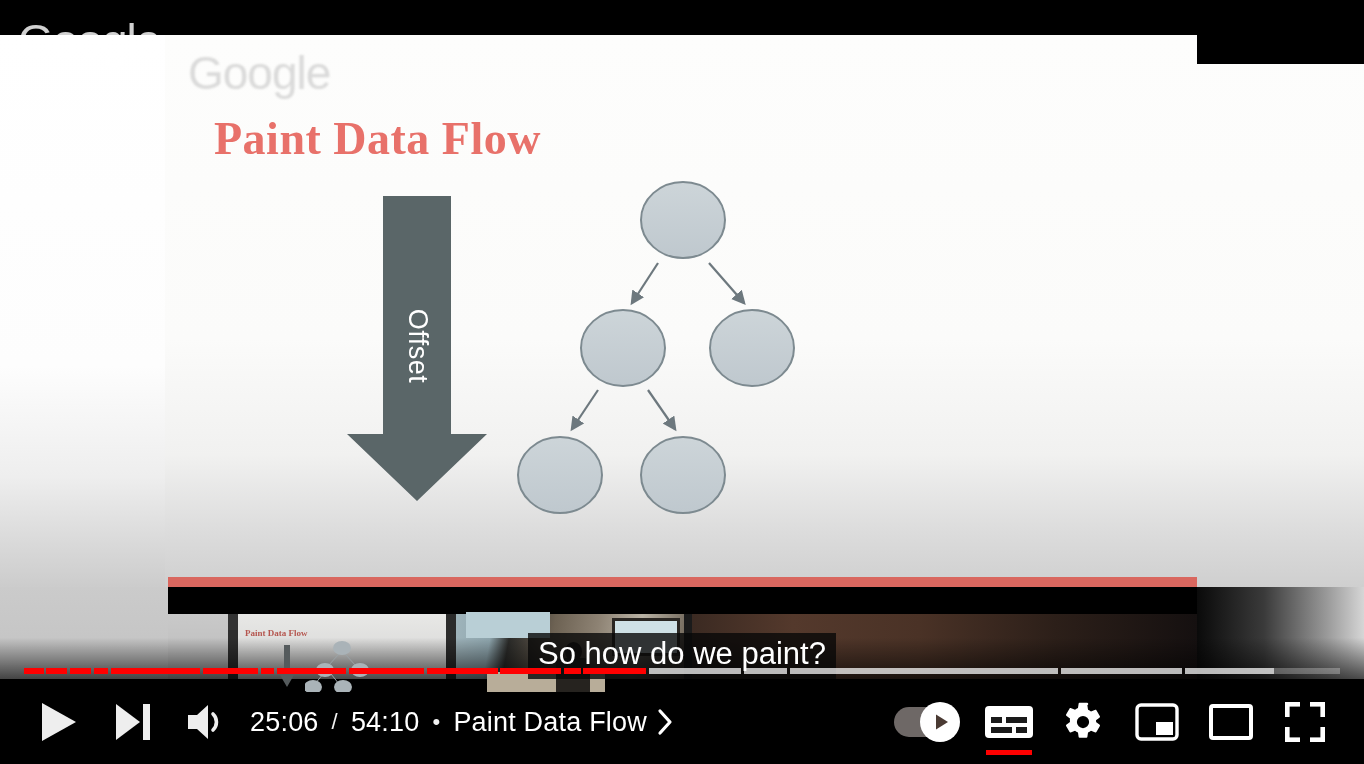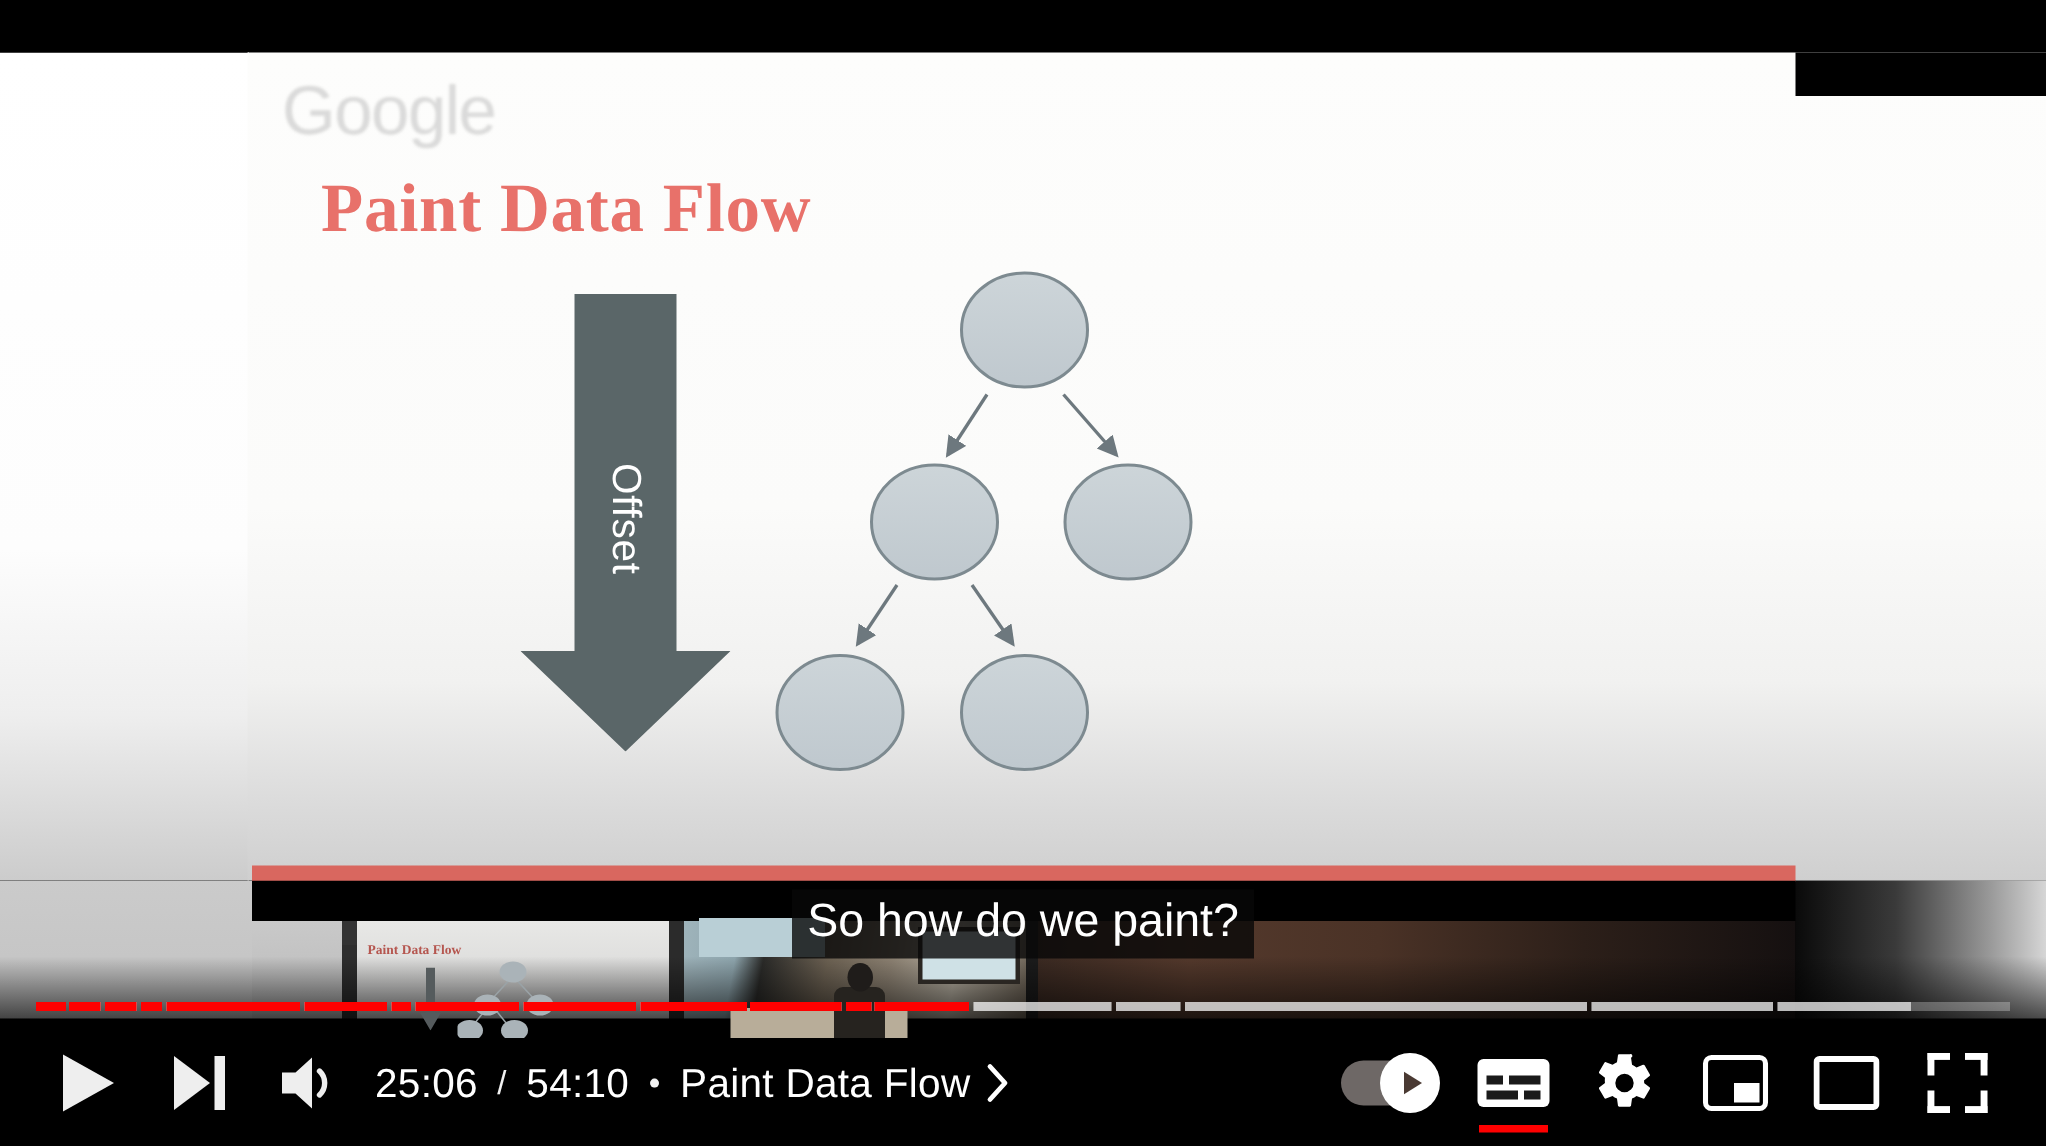--- a/index.html
+++ b/index.html
@@ -125,20 +125,21 @@
 
   
   .caption-wrap {
     position: absolute; left: 0; right: 0; top: 593px;
     display: flex; justify-content: center; pointer-events: none;
   }
   .caption-text {
     background: rgba(8,8,8,.80); color: #fff;
     font-size: 31px; line-height: 1.25; padding: 2px 10px 5px;
     font-family: "Liberation Sans", sans-serif;
+    margin-top: 40px;
   }
 
   
   .progress-area {
     position: absolute; left: 0; top: 662px; width: 1364px; height: 18px;
   }
   .pb-track {
     position: absolute; left: 24px; right: 24px; top: 6px; height: 6px;
   }
   .chap { position: absolute; top: 0; height: 6px; border-radius: 0; }
@@ -190,20 +191,21 @@
 <div id="player">
 
   <div class="video-surface">
 
     <div class="left-bleed"></div>
     <div class="right-bleed"></div>
     <div class="slide-sheet"></div>
     <div class="slide-notch"></div>
     <div class="slide-notch2"></div>
 
+    <div class="g-watermark-dark">Google</div>
     <div class="g-watermark-light">Google</div>
 
     <div class="slide-title">Paint Data Flow</div>
 
     <div class="offset-arrow">
       <svg width="140" height="305" viewBox="0 0 140 305">
         <path d="M36 0 H104 V238 H140 L70 305 L0 238 H36 Z" fill="#5a6668"></path>
       </svg>
       <div class="offset-label">Offset</div>
     </div>

